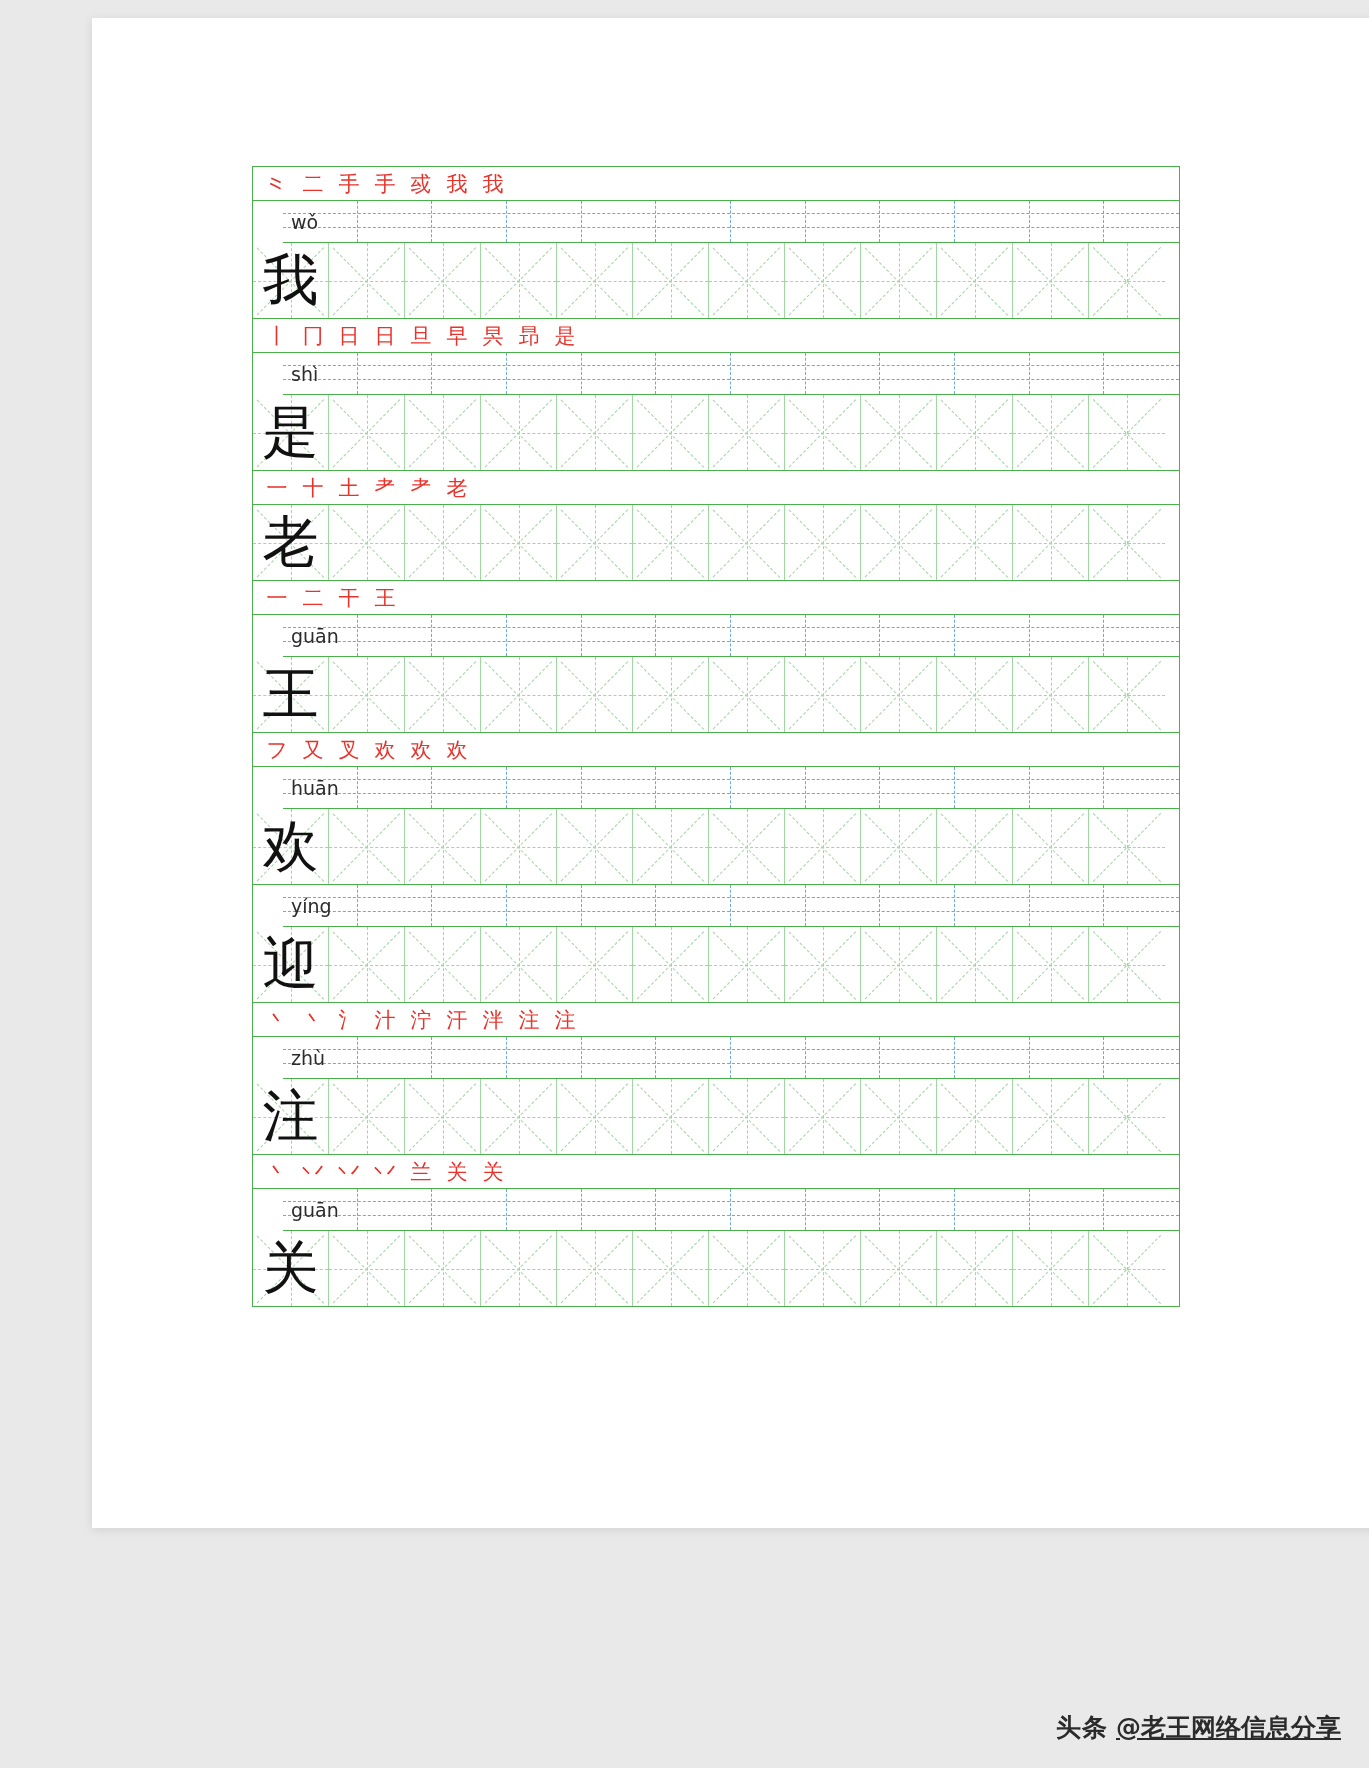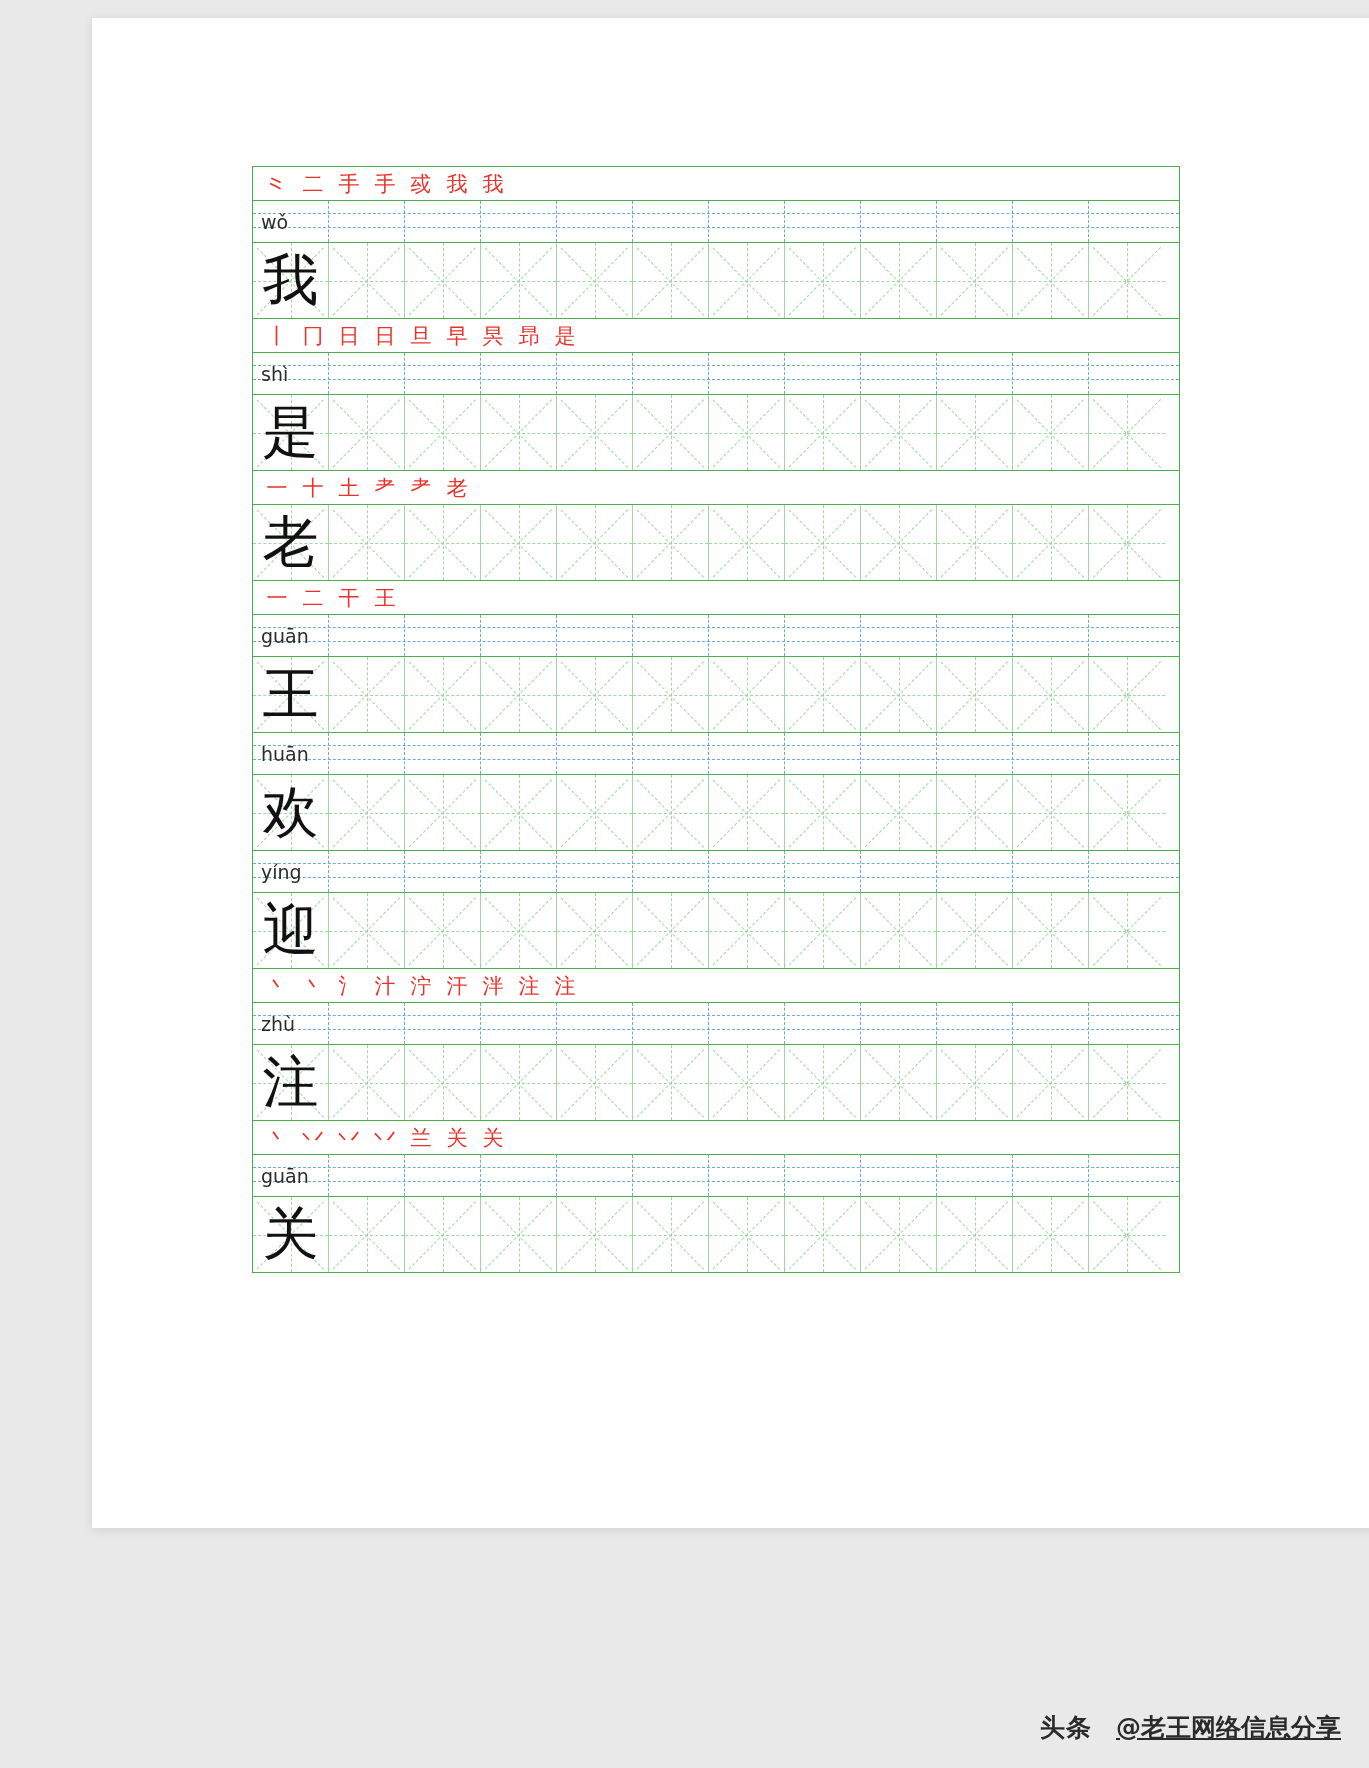--- a/index.html
+++ b/index.html
@@ -66,20 +66,21 @@
     font-size: 21px;
   }
   
   .pinyin-row {
     position: relative;
     height: 42px;
     border-bottom: 1.3px solid #49b04a;
     border-right: 1.3px solid #49b04a;
     box-sizing: border-box;
     display: flex;
+    margin-left: 30px;
   }
   .pinyin-cell {
     position: relative;
     width: 76px;
     height: 100%;
     border-right: 1px dashed #6fa8d6;
     box-sizing: border-box;
   }
   .pinyin-cell:last-child { border-right: none; }
   
@@ -162,21 +163,21 @@
     padding-bottom: 2px;
     box-sizing: border-box;
   }
   
   .watermark {
     position: absolute;
     right: 28px;
     bottom: 24px;
     display: flex;
     align-items: center;
-    gap: 24px;
+    gap: 8px;
     font-size: 25px;
     color: #2b2b2b;
     font-family: "DejaVu Sans", sans-serif;
   }
   .watermark .tt {
     font-weight: bold;
     letter-spacing: 1px;
   }
   .watermark .at {
     font-weight: bold;
@@ -564,20 +565,23 @@
             </div>
             <div class="mi-cell">
               <div class="cross-v"></div>
               <div class="cross-h"></div>
               <div class="diag d1"></div>
               <div class="diag d2"></div>
             </div>
           </div>
         </div>
         <div class="char-block">
+          <div class="stroke-row">
+            <div class="strokes"><span>フ</span><span>又</span><span>叉</span><span>欢</span><span>欢</span><span>欢</span></div>
+          </div>
           <div class="pinyin-row">
             <div class="staff">
               <div class="staff-line" style="top: 12px;"></div>
               <div class="staff-line" style="top: 26px;"></div>
             </div>
             <div class="pinyin-cell">
               <div class="pinyin-text">huān</div>
             </div>
             <div class="pinyin-cell"></div>
             <div class="pinyin-cell"></div>

